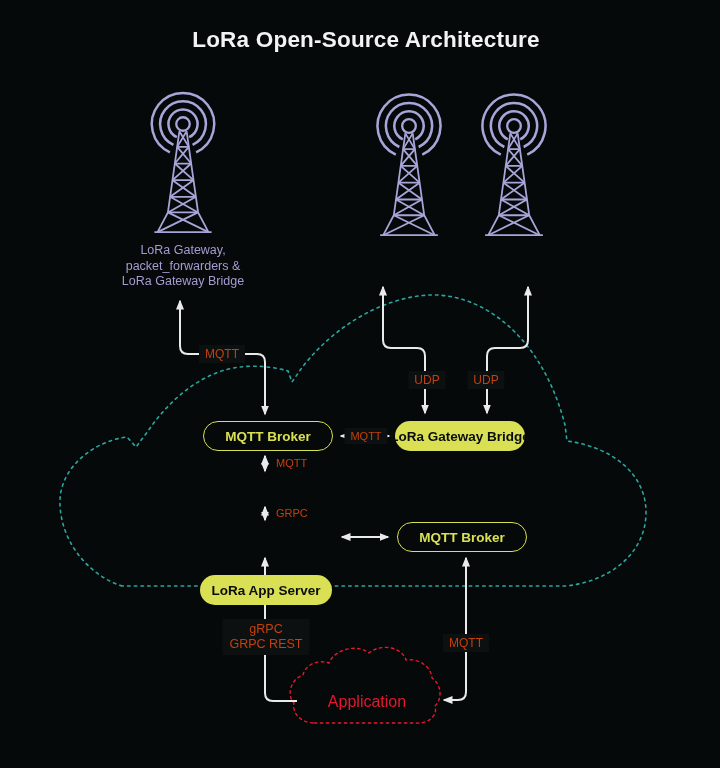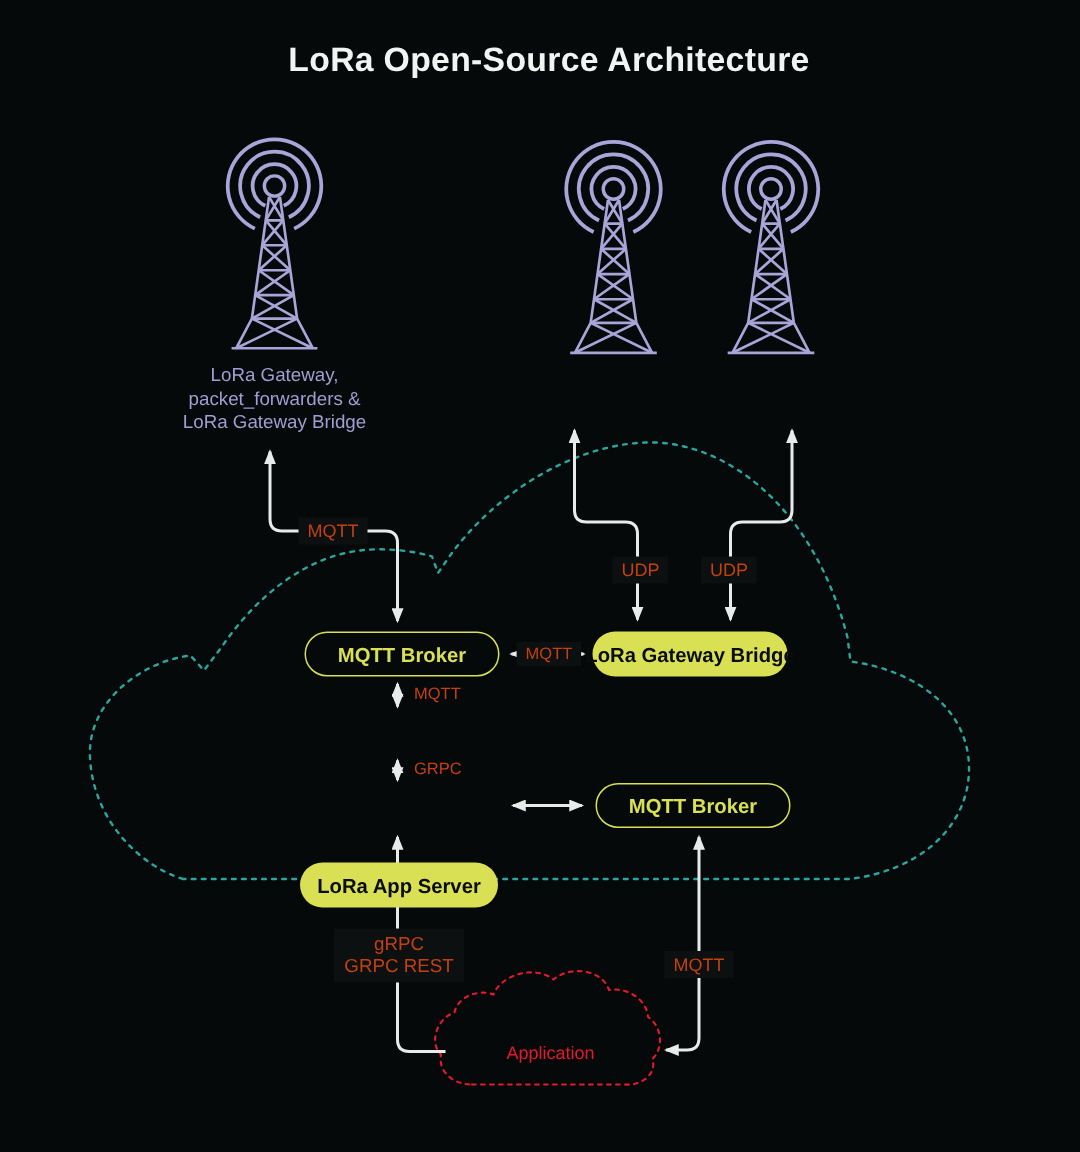--- a/index.html
+++ b/index.html
@@ -42,21 +42,21 @@
 
   .lbl {
     position:absolute; transform:translate(-50%,-50%);
     color:#c2410c; font-size:12px; font-weight:400;
     background:#0d1011; padding:2px 6px;
     white-space:nowrap; text-align:center;
   }
   .lbl.small { font-size:11px; }
   .lbl.nobg { background:transparent; transform:translateY(-50%); padding:0; }
   .lbl.two-line { line-height:15px; font-size:12.5px; padding:3px 7px; }
-  .lbl.app { color:#e5182d; font-size:12px; background:transparent; }
+  .lbl.app { color:#e5182d; font-size:16px; background:transparent; }
 </style>
 </head>
 <body>
 
 <div class="canvas">
 
   <svg class="layer" viewBox="0 0 720 768">
     <defs>
       <marker id="arw" viewBox="0 0 10 8" refX="8.5" refY="4" markerWidth="10" markerHeight="8" orient="auto-start-reverse" markerUnits="userSpaceOnUse">
         <path d="M0,0 L10,4 L0,8 z" fill="#e9ebeb"></path>

